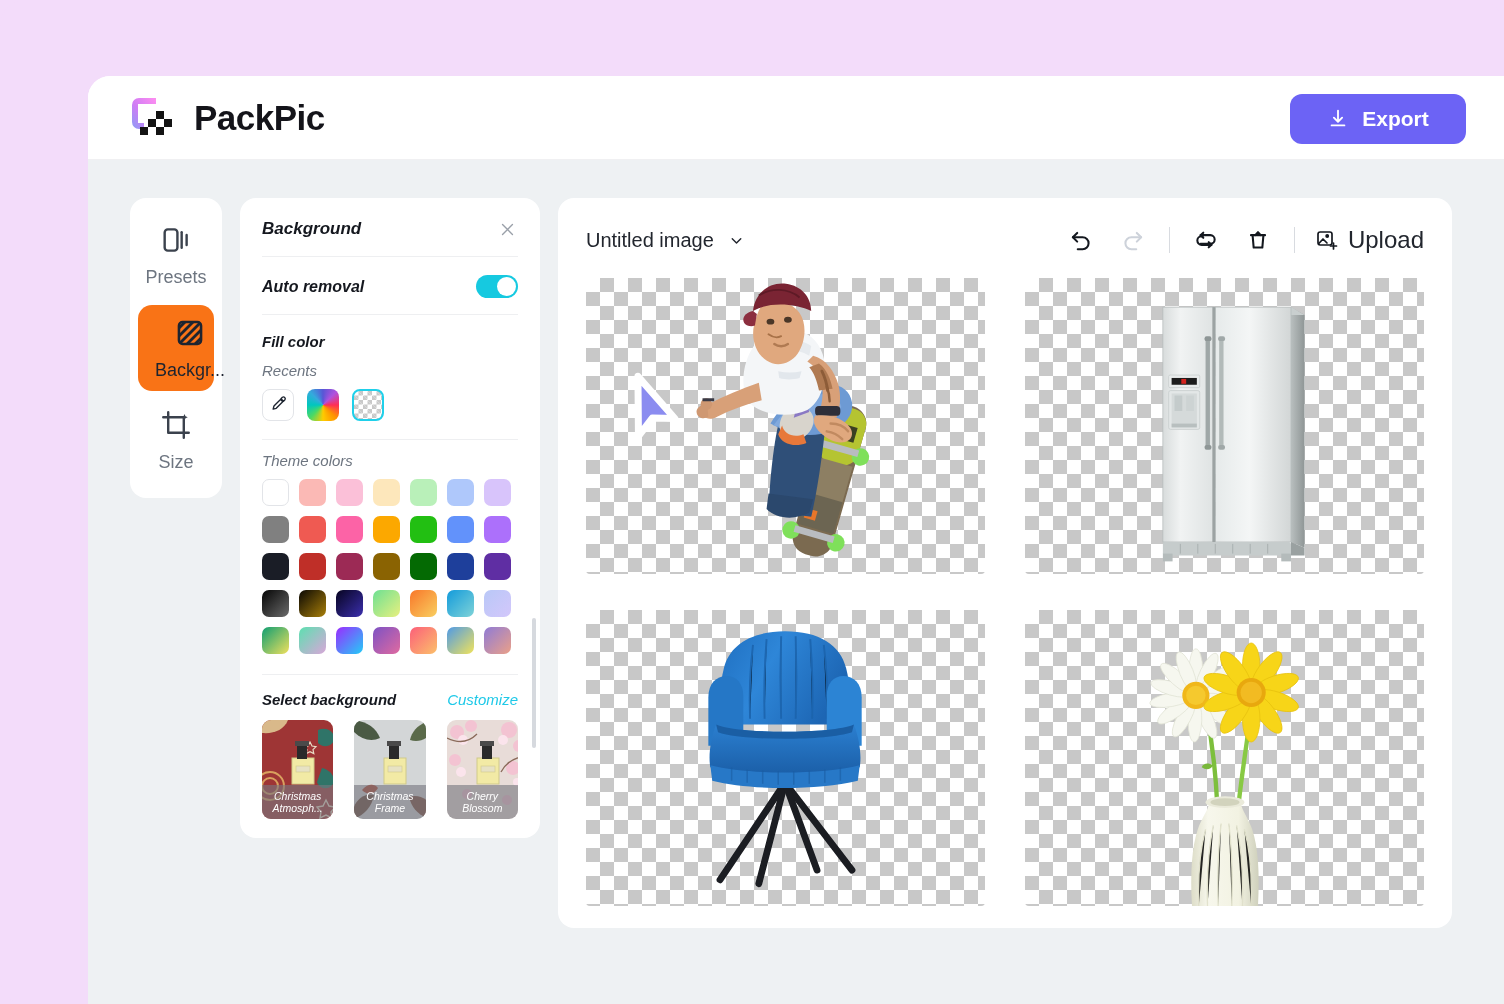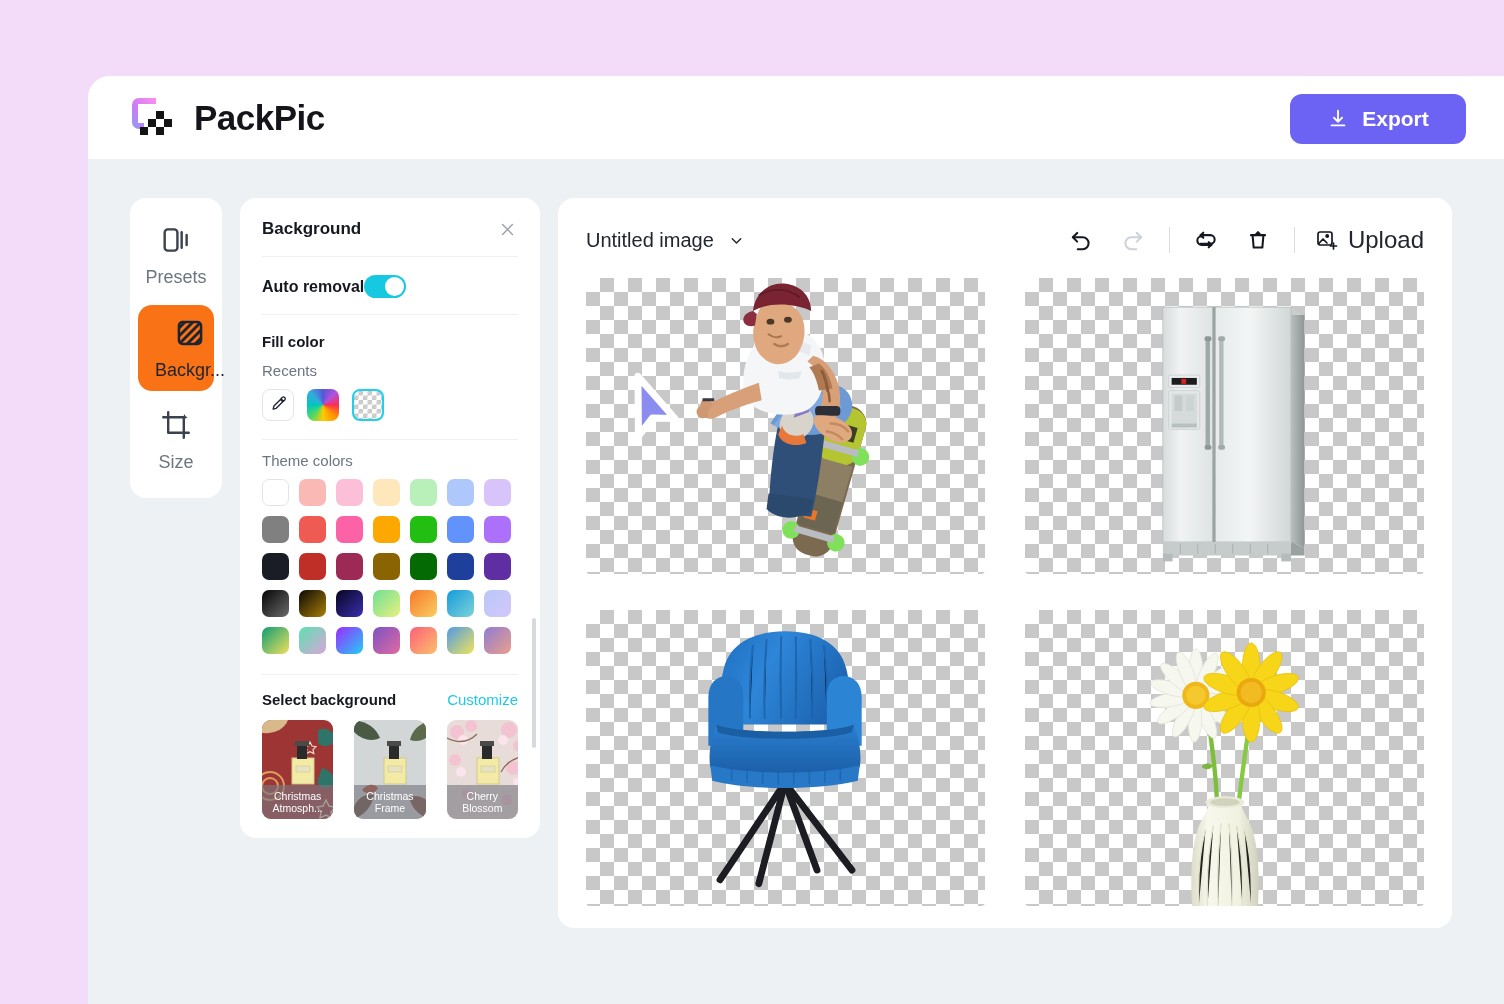--- a/index.html
+++ b/index.html
@@ -81,33 +81,34 @@
 
   
   .bg-panel {
     width: 300px; flex: 0 0 300px;
     background: #fff;
     border-radius: 16px;
     height: 640px;
     padding: 20px 22px 0 22px;
     position: relative;
     overflow: hidden;
+    font-style: italic;
   }
   .panel-head {
     display: flex; align-items: center; justify-content: space-between;
     padding-bottom: 16px;
     border-bottom: 1px solid #eeeff1;
   }
   .panel-title { font-size: 17px; font-weight: bold; color: #15181f; }
   .close-x {
     width: 22px; height: 22px; cursor: pointer;
     display: flex; align-items: center; justify-content: center;
   }
   .row-toggle {
-    display: flex; align-items: center; 
+    display: flex; align-items: center; justify-content: space-between;
     padding: 18px 0 16px 0;
     border-bottom: 1px solid #eeeff1;
   }
   .row-label { font-size: 16px; font-weight: bold; color: #15181f; }
   .toggle {
     width: 42px; height: 23px; border-radius: 12px;
     background: #16c9e0; position: relative; cursor: pointer; border: none;
   }
   .toggle .knob {
     position: absolute; right: 2px; top: 2px;

